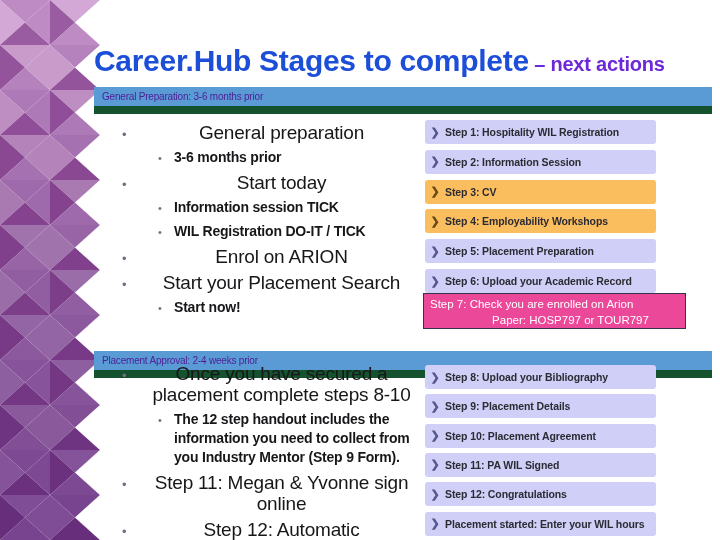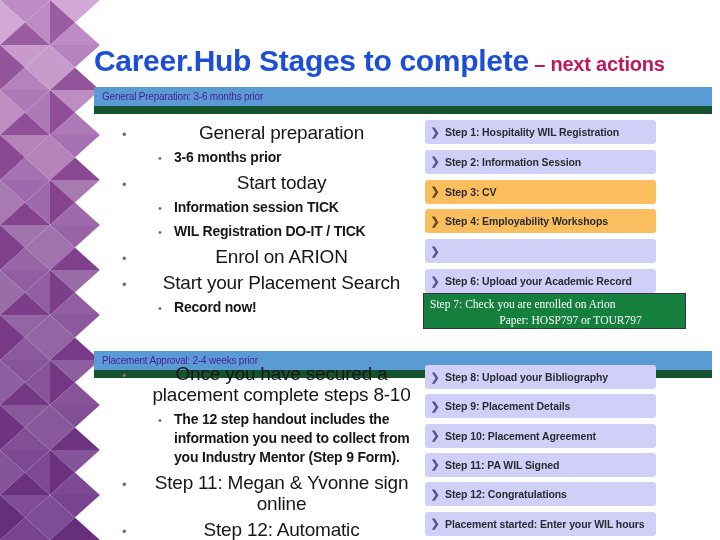--- a/index.html
+++ b/index.html
@@ -18,21 +18,21 @@
   
   #title-block{
     position:absolute;left:94px;top:44px;width:616px;height:40px;
     white-space:nowrap;
   }
   .title-main{
     font-size:30px;font-weight:bold;color:#1d4ed8;letter-spacing:-0.3px;
     vertical-align:baseline;
   }
   .title-sub{
-    font-size:20px;font-weight:bold;color:#be185d;letter-spacing:-0.2px;
+    font-size:20px;font-weight:bold;color:#6d28d9;letter-spacing:-0.2px;
     vertical-align:baseline;
   }
 
   
   .section-bar{
     position:absolute;left:94px;width:618px;height:27px;
     background:#5B9BD5;
     border-bottom:8px solid #14532d;
     color:#4c1d95;font-size:10px;letter-spacing:-0.2px;
     display:flex;align-items:center;
@@ -78,27 +78,26 @@
   .step .chev{
     flex:0 0 auto;width:20px;text-align:center;
     font-size:11px;font-weight:bold;color:#55558F;
   }
   .step.org .chev{color:#6B4A13;}
   .step .slabel{flex:1 1 auto;}
 
   
   #step7{
     position:absolute;left:423px;top:293px;width:263px;height:36px;
-    background:#15803d;
+    background:#ec4899;
     border:1px solid #34344C;
     color:#ffffff;
     font-size:11.5px;line-height:16px;
     box-sizing:border-box;
     padding:2px 4px 0 6px;
-    font-family:Liberation Serif, serif;
   }
   #step7 .l1{text-align:left;}
   #step7 .l2{text-align:center;padding-left:30px;}
 </style>
 </head>
 <body>
 
 <div id="slide">
 
   <div id="deco">
@@ -273,21 +272,21 @@
         <span class="txt">Enrol on ARION</span>
       </div>
       <div class="sp4"></div>
       <div class="li lvl1">
         <span class="dot">•</span>
         <span class="txt">Start your Placement Search</span>
       </div>
       <div class="sp4"></div>
       <div class="li lvl2">
         <span class="dot">•</span>
-        <span class="txt">Record now!</span>
+        <span class="txt">Start now!</span>
       </div>
     </div>
 
   <div class="section-bar" id="bar-approval">Placement Approval: 2-4 weeks prior</div>
 
   <div class="bullets" id="bullets-bottom">
       <div class="li lvl1">
         <span class="dot">•</span>
         <span class="txt">Once you have secured a placement complete steps 8-10</span>
       </div>
@@ -325,20 +324,21 @@
       <div class="step org" style="top: 179.6px;">
         <span class="chev">❯</span>
         <span class="slabel">Step 3: CV</span>
       </div>
       <div class="step org" style="top: 209.4px;">
         <span class="chev">❯</span>
         <span class="slabel">Step 4: Employability Workshops</span>
       </div>
       <div class="step lav" style="top: 239.2px;">
         <span class="chev">❯</span>
+        <span class="slabel">Step 5: Placement Preparation</span>
       </div>
       <div class="step lav" style="top: 269px;">
         <span class="chev">❯</span>
         <span class="slabel">Step 6: Upload your Academic Record</span>
       </div>
     </div>
 
   <div id="step7">
     <div class="l1">Step 7:  Check you are enrolled on Arion</div>
     <div class="l2">Paper: HOSP797 or TOUR797</div>

